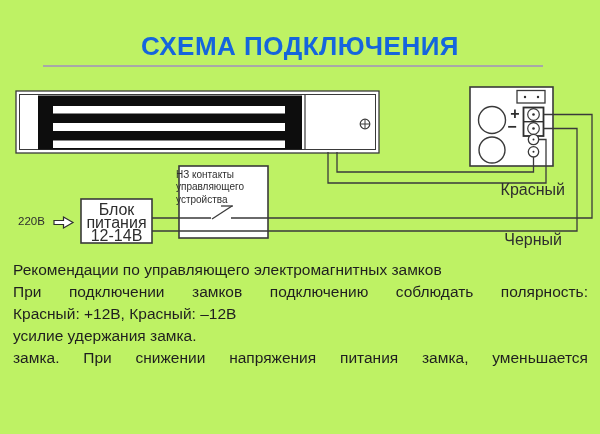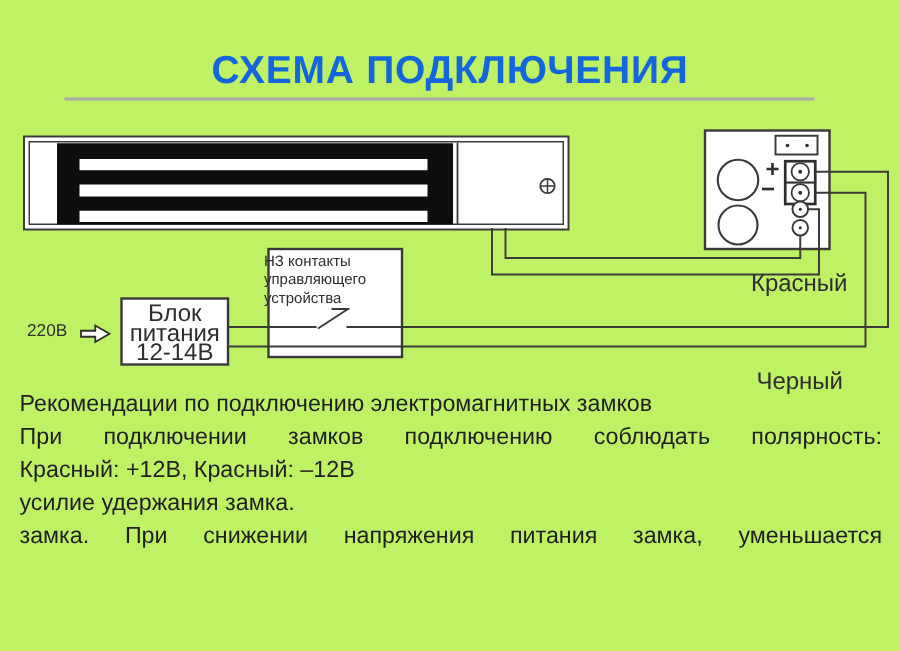--- a/index.html
+++ b/index.html
@@ -15,21 +15,21 @@
     position:absolute;left:43px;top:65px;width:500px;height:2px;background:#a8a8a8;
   }
   .dlabel{
     position:absolute;color:#2e2e2e;font-size:16px;line-height:12.5px;
     white-space:pre-line;
   }
   .lbl-mains{left:18px;top:215px;width:36px;font-size:11.5px;}
   .lbl-psu{left:81px;top:203px;width:71px;text-align:center;line-height:13px;}
   .lbl-nc{left:176px;top:169px;width:80px;font-size:10px;line-height:12.3px;}
   .lbl-red{left:500px;top:184px;width:65px;text-align:right;}
-  .lbl-black{left:500px;top:234px;width:62px;text-align:right;margin-top:15px;}
+  .lbl-black{left:500px;top:234px;width:62px;text-align:right;}
   .lbl-plus{left:508px;top:106px;width:14px;font-size:16px;font-weight:bold;text-align:center;line-height:16px;}
   .lbl-minus{left:505px;top:119px;width:14px;font-size:16px;font-weight:bold;text-align:center;line-height:16px;}
   .diagram-svg{position:absolute;left:0;top:0;}
   .bodytext{
     position:absolute;left:13px;top:259px;width:575px;color:#1f1f1f;
   }
   .bline{
     height:22px;line-height:22px;font-size:15.5px;white-space:nowrap;
   }
   .bline.just{
@@ -102,20 +102,20 @@
 12-14В</div>
   <div class="dlabel lbl-nc">НЗ контакты
 управляющего
 устройства</div>
   <div class="dlabel lbl-red">Красный</div>
   <div class="dlabel lbl-black">Черный</div>
   <div class="dlabel lbl-plus">+</div>
   <div class="dlabel lbl-minus">−</div>
 
   <div class="bodytext">
-    <div class="bline">Рекомендации по подключению электромагнитных замков</div>
+    <div class="bline">Рекомендации по управляющего электромагнитных замков</div>
     <div class="bline just">При подключении замков подключению соблюдать полярность:</div>
     <div class="bline">Красный: +12В, Красный: –12В</div>
     <div class="bline">усилие удержания замка.</div>
     <div class="bline just">замка. При снижении напряжения питания замка, уменьшается</div>
   </div>
 
 </div>
 
 </body></html>

